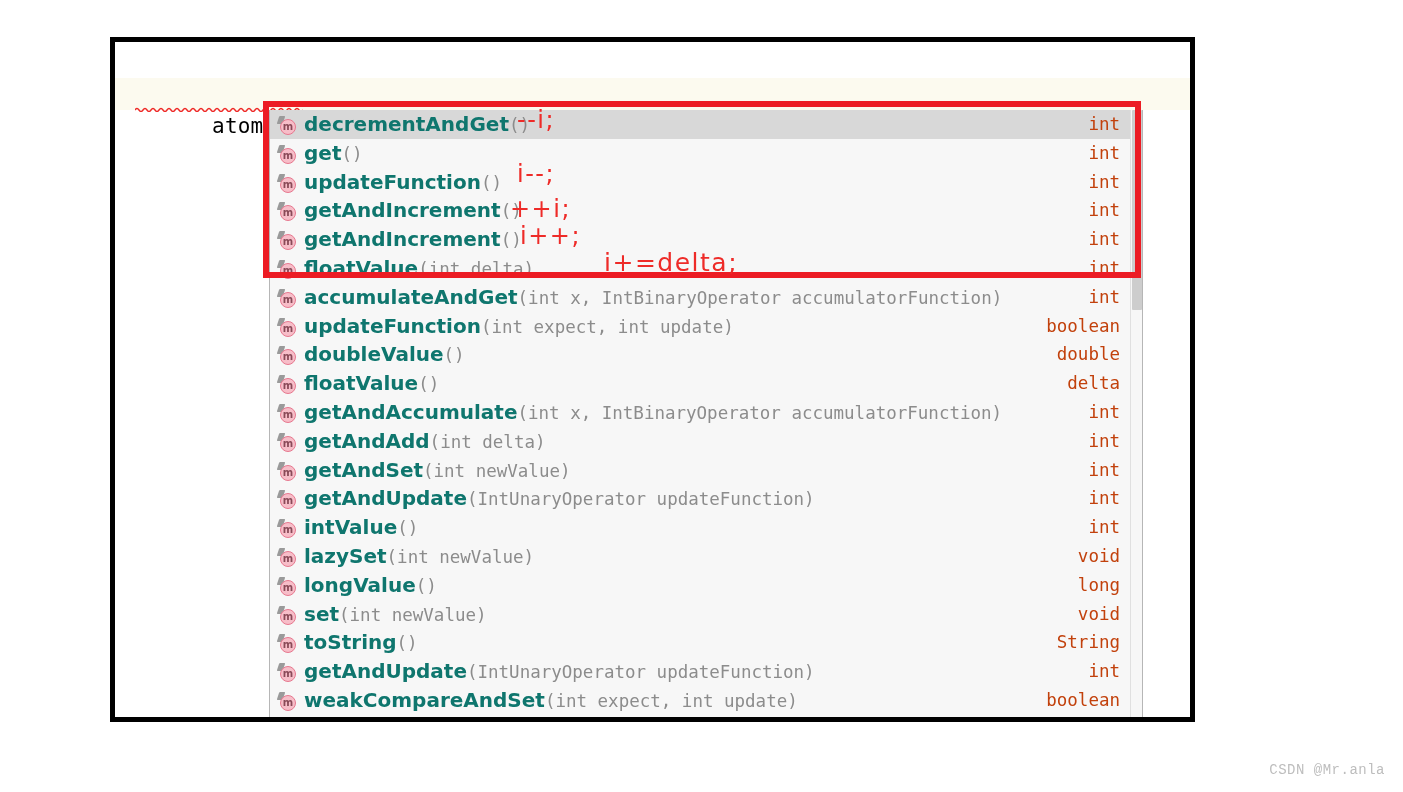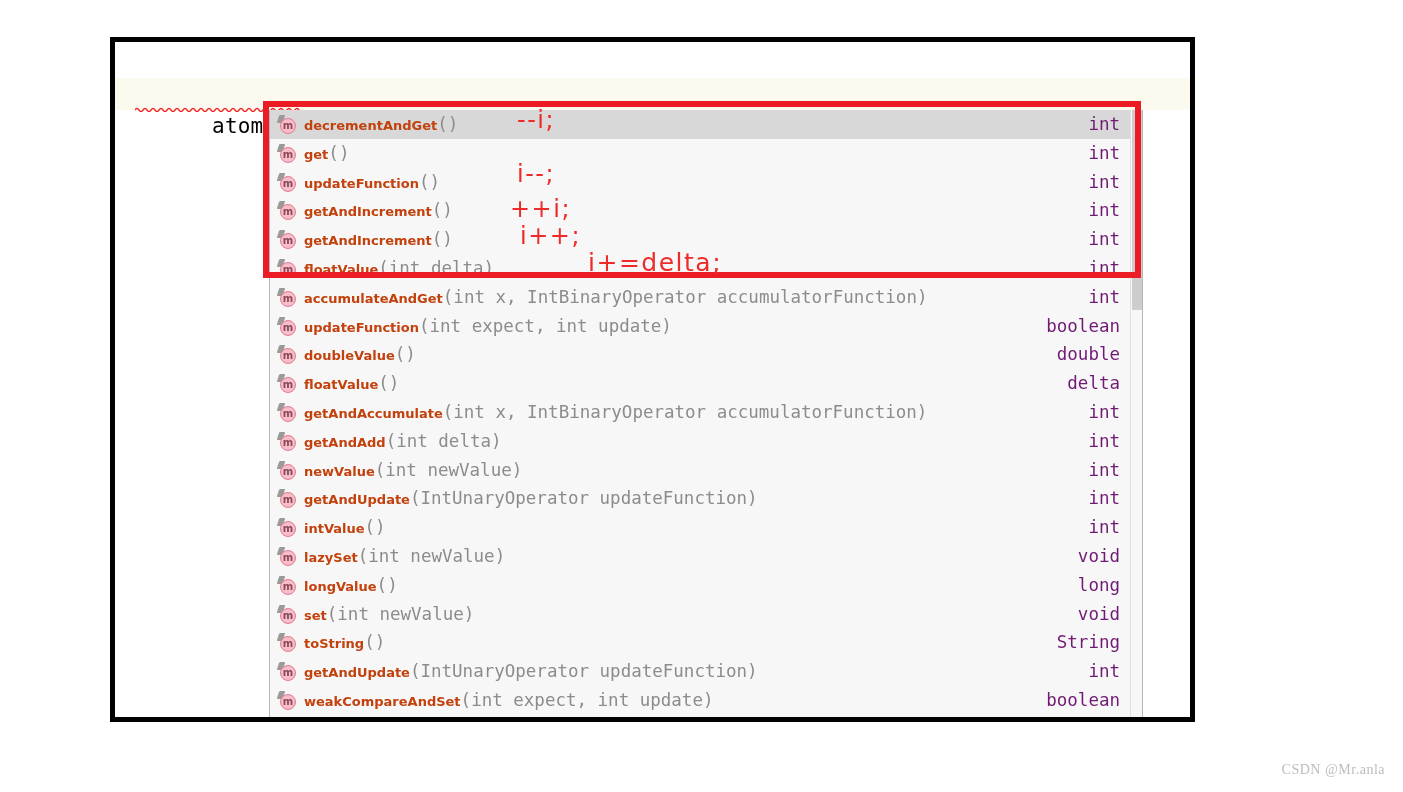--- a/index.html
+++ b/index.html
@@ -125,34 +125,34 @@
     left: 0px;
     top: 0px;
     width: 6px;
     height: 8px;
     background: #9a9a9a;
     transform: skewX(-18deg);
     border-radius: 1px;
   }
   .m-name {
     font-weight: bold;
-    color: #c2410c;
+    color: #0f766e;
     font-family: "DejaVu Sans", "Liberation Sans", sans-serif;
-    font-size: 13px;
+    font-size: 20px;
   }
   .m-params {
     color: #8c8c8c;
     font-family: "DejaVu Sans Mono", "Liberation Mono", monospace;
     font-size: 17.5px;
   }
   .m-return {
     position: absolute;
     right: 10px;
     top: 0;
-    color: #701a75;
+    color: #c2410c;
     font-family: "DejaVu Sans Mono", "Liberation Mono", monospace;
     font-size: 17.5px;
   }
 
   
   #popup-scrollbar {
     position: absolute;
     right: 0;
     top: 0;
     width: 12px;
@@ -189,30 +189,30 @@
     color: #ee2b28;
     font-family: "DejaVu Sans", "Liberation Sans", sans-serif;
     font-size: 24px;
     letter-spacing: 1.5px;
     white-space: pre;
   }
   #annotation-decrement  { left: 517px; top: 106px; }
   #annotation-getdec     { left: 517px; top: 160px; }
   #annotation-increment  { left: 510px; top: 195px; }
   #annotation-getinc     { left: 520px; top: 222px; }
-  #annotation-adddelta   { left: 588px; top: 248px; font-size: 25px; }
+  #annotation-adddelta   { left: 604px; top: 248px; font-size: 25px; }
 
   
   #watermark {
     position: absolute;
     right: 18px;
     bottom: 14px;
     color: #bdbdbd;
     font-size: 14px;
-    font-family: Liberation Serif, serif;
+    font-family: Liberation Mono, monospace;
     letter-spacing: 0.5px;
   }
 </style>
 </head>
 <body>
 
 <div id="editor-frame">
   <div id="editor-surface">
 
     <div class="code-line" id="code-line-1">
@@ -236,21 +236,21 @@
           <div class="completion-row"><span class="method-icon"><span class="tag"></span><span class="ball">m</span></span><span class="m-name">updateFunction</span><span class="m-params">()</span><span class="m-return">int</span></div>
           <div class="completion-row"><span class="method-icon"><span class="tag"></span><span class="ball">m</span></span><span class="m-name">getAndIncrement</span><span class="m-params">()</span><span class="m-return">int</span></div>
           <div class="completion-row"><span class="method-icon"><span class="tag"></span><span class="ball">m</span></span><span class="m-name">getAndIncrement</span><span class="m-params">()</span><span class="m-return">int</span></div>
           <div class="completion-row"><span class="method-icon"><span class="tag"></span><span class="ball">m</span></span><span class="m-name">floatValue</span><span class="m-params">(int delta)</span><span class="m-return">int</span></div>
           <div class="completion-row"><span class="method-icon"><span class="tag"></span><span class="ball">m</span></span><span class="m-name">accumulateAndGet</span><span class="m-params">(int x, IntBinaryOperator accumulatorFunction)</span><span class="m-return">int</span></div>
           <div class="completion-row"><span class="method-icon"><span class="tag"></span><span class="ball">m</span></span><span class="m-name">updateFunction</span><span class="m-params">(int expect, int update)</span><span class="m-return">boolean</span></div>
           <div class="completion-row"><span class="method-icon"><span class="tag"></span><span class="ball">m</span></span><span class="m-name">doubleValue</span><span class="m-params">()</span><span class="m-return">double</span></div>
           <div class="completion-row"><span class="method-icon"><span class="tag"></span><span class="ball">m</span></span><span class="m-name">floatValue</span><span class="m-params">()</span><span class="m-return">delta</span></div>
           <div class="completion-row"><span class="method-icon"><span class="tag"></span><span class="ball">m</span></span><span class="m-name">getAndAccumulate</span><span class="m-params">(int x, IntBinaryOperator accumulatorFunction)</span><span class="m-return">int</span></div>
           <div class="completion-row"><span class="method-icon"><span class="tag"></span><span class="ball">m</span></span><span class="m-name">getAndAdd</span><span class="m-params">(int delta)</span><span class="m-return">int</span></div>
-          <div class="completion-row"><span class="method-icon"><span class="tag"></span><span class="ball">m</span></span><span class="m-name">newValue</span><span class="m-params">(int newValue)</span><span class="m-return">int</span></div>
+          <div class="completion-row"><span class="method-icon"><span class="tag"></span><span class="ball">m</span></span><span class="m-name">getAndSet</span><span class="m-params">(int newValue)</span><span class="m-return">int</span></div>
           <div class="completion-row"><span class="method-icon"><span class="tag"></span><span class="ball">m</span></span><span class="m-name">getAndUpdate</span><span class="m-params">(IntUnaryOperator updateFunction)</span><span class="m-return">int</span></div>
           <div class="completion-row"><span class="method-icon"><span class="tag"></span><span class="ball">m</span></span><span class="m-name">intValue</span><span class="m-params">()</span><span class="m-return">int</span></div>
           <div class="completion-row"><span class="method-icon"><span class="tag"></span><span class="ball">m</span></span><span class="m-name">lazySet</span><span class="m-params">(int newValue)</span><span class="m-return">void</span></div>
           <div class="completion-row"><span class="method-icon"><span class="tag"></span><span class="ball">m</span></span><span class="m-name">longValue</span><span class="m-params">()</span><span class="m-return">long</span></div>
           <div class="completion-row"><span class="method-icon"><span class="tag"></span><span class="ball">m</span></span><span class="m-name">set</span><span class="m-params">(int newValue)</span><span class="m-return">void</span></div>
           <div class="completion-row"><span class="method-icon"><span class="tag"></span><span class="ball">m</span></span><span class="m-name">toString</span><span class="m-params">()</span><span class="m-return">String</span></div>
           <div class="completion-row"><span class="method-icon"><span class="tag"></span><span class="ball">m</span></span><span class="m-name">getAndUpdate</span><span class="m-params">(IntUnaryOperator updateFunction)</span><span class="m-return">int</span></div>
           <div class="completion-row"><span class="method-icon"><span class="tag"></span><span class="ball">m</span></span><span class="m-name">weakCompareAndSet</span><span class="m-params">(int expect, int update)</span><span class="m-return">boolean</span></div>
         </div>
       <div id="popup-scrollbar">

